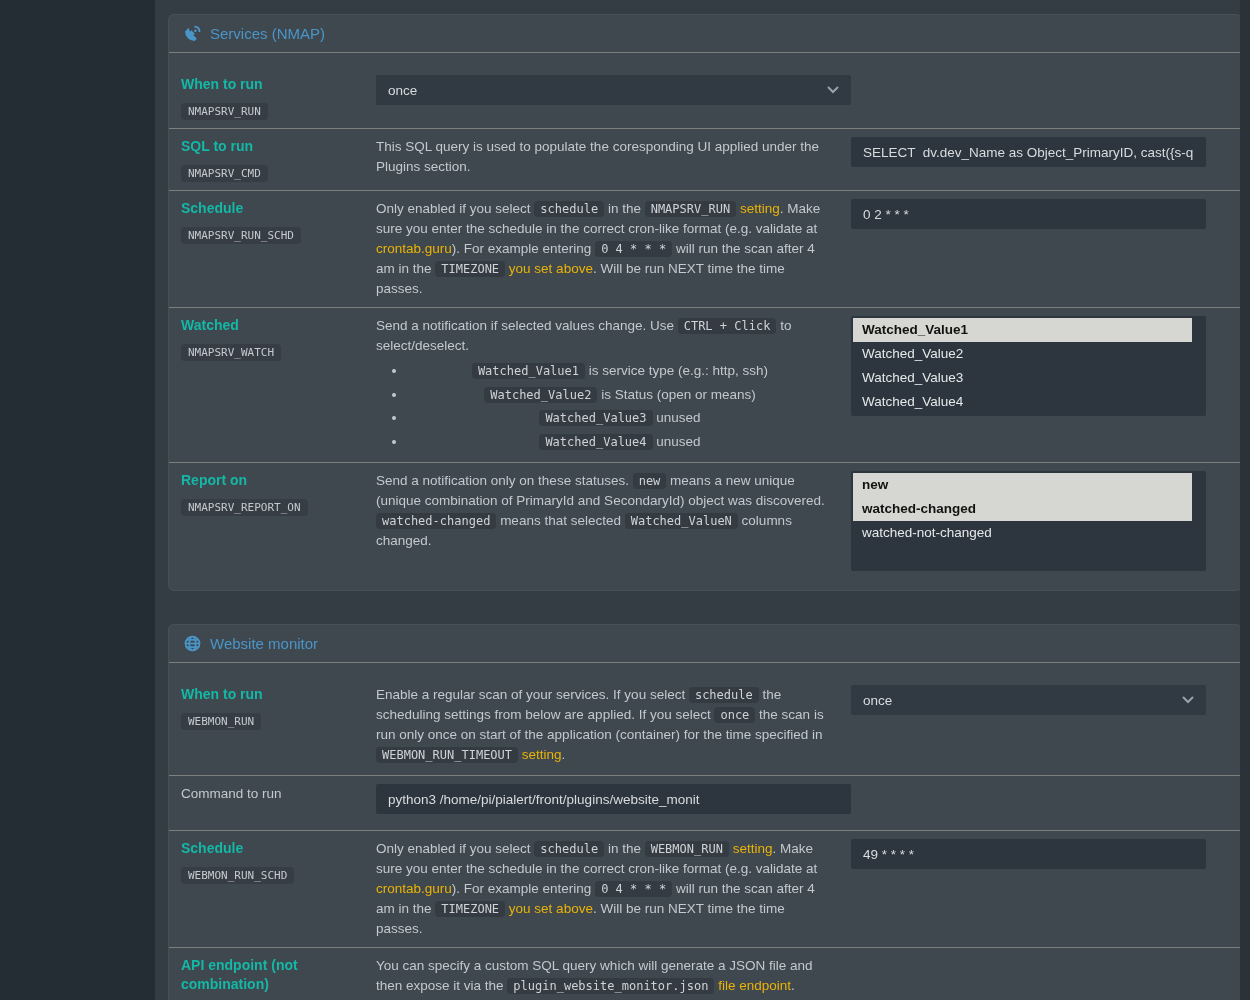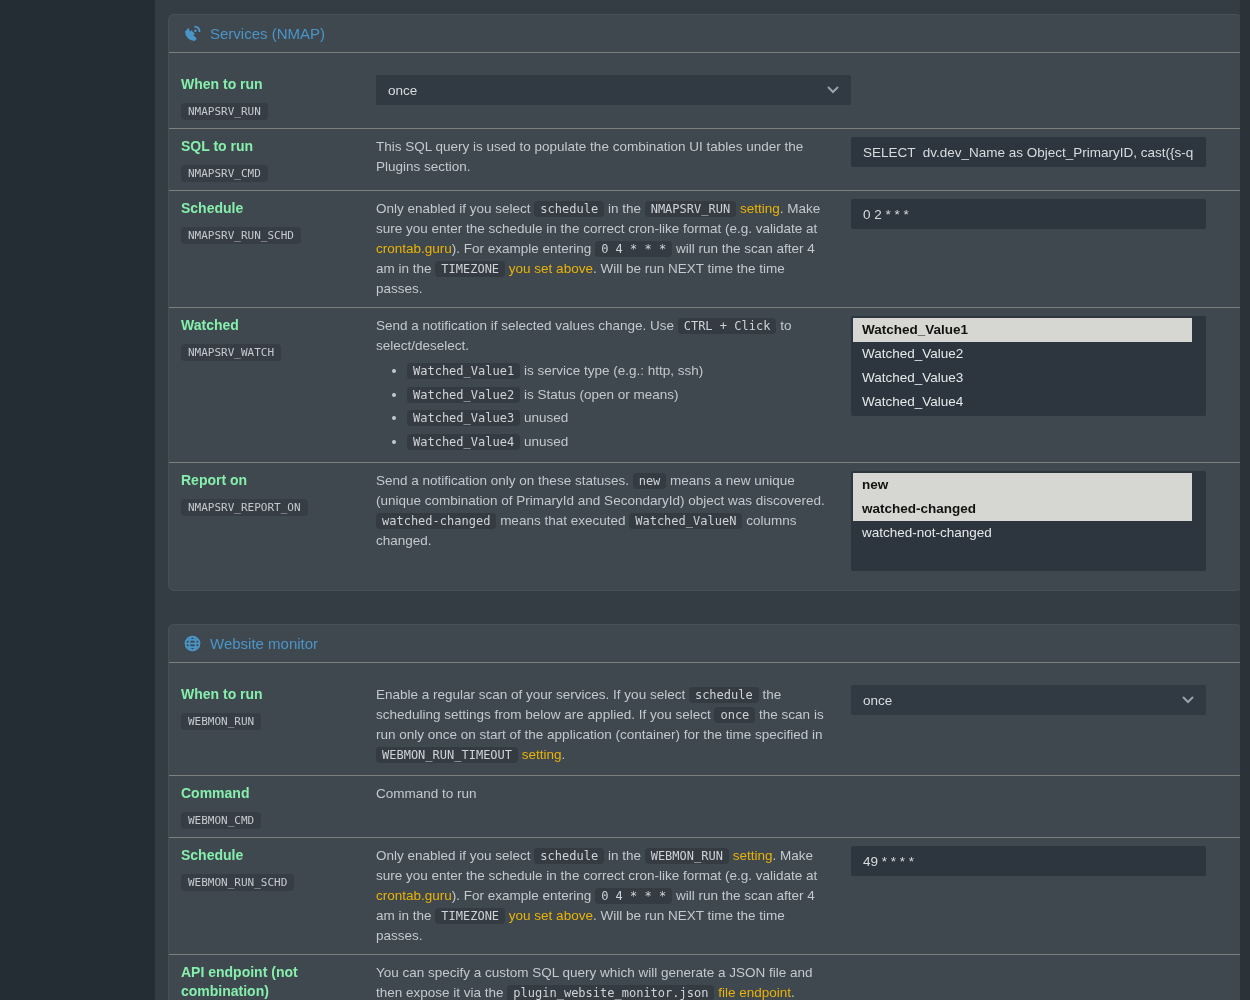--- a/index.html
+++ b/index.html
@@ -34,35 +34,35 @@
   }
   .row + .row { border-top:1px solid #7b807c; }
   .row.first { padding-top:22px; }
 
   .row-0-0{min-height:70px} .row-0-1{min-height:56px} .row-0-2{min-height:94px}
   .row-0-3{min-height:145px} .row-0-4{min-height:128px}
   .row-1-0{min-height:112px} .row-1-1{min-height:55px} .row-1-2{min-height:93px}
   .row-1-3{min-height:74px}
 
   .cell-label { padding-right:14px; }
-  .setting-name { font-weight:700; font-size:14px; color:#86efac; line-height:19px; }
+  .setting-name { font-weight:700; font-size:14px; color:#14b8a6; line-height:19px; }
   .key-chip {
     display:inline-block; margin-top:9px; background:#363d44; color:#c4cad0;
     font-family:"DejaVu Sans Mono",monospace; font-size:11px;
     padding:2px 7px; border-radius:4px;
   }
 
   .cell-desc { font-size:13.5px; color:#c3c9ce; line-height:20px; padding-right:18px; }
   .inline-code {
     background:#343b42; font-family:"DejaVu Sans Mono",monospace; font-size:12px;
     color:#ced3d7; padding:1px 6px; border-radius:4px; white-space:nowrap;
   }
   .inline-link { color:#eab308; text-decoration:none; cursor:pointer; }
   .bullet-list { margin:4px 0 0; padding-left:31px; list-style:disc; }
-  .bullet-list li { line-height:21.5px; margin:1px 0; }
+  .bullet-list li { line-height:21.5px; margin:1px 0;text-align:center; }
 
   .cell-control { position:relative; }
   .ctl-select {
     height:30px; background:#313a43; border-radius:2px; display:flex;
     align-items:center; justify-content:space-between; padding:0 12px;
     color:#d8dcdf; font-size:13.5px; cursor:pointer;
   }
   .ctl-input {
     width:100%; height:30px; background:#2d363e; border:none; border-radius:2px;
     color:#d8dcdf; font-size:13.5px; padding:0 12px; font-family:inherit; outline:none;
@@ -100,21 +100,21 @@
             <div class="ctl-select">
               <span>once</span>
               <svg width="12" height="8" viewBox="0 0 12 8">
                 <path d="M1.5 1.5 L6 6 L10.5 1.5" stroke="#9aa3ab" stroke-width="2" fill="none" stroke-linecap="round"></path>
               </svg>
             </div>
           </div>
         </div>
         <div class="row row-0-1">
           <div class="cell-label"><div class="setting-name">SQL to run</div><span class="key-chip">NMAPSRV_CMD</span></div>
-          <div class="cell-desc"><span>This SQL query is used to populate the combination UI tables under the Plugins section.</span></div>
+          <div class="cell-desc"><span>This SQL query is used to populate the coresponding UI applied under the Plugins section.</span></div>
           <div class="cell-control"><input class="ctl-input" type="text" value="SELECT  dv.dev_Name as Object_PrimaryID, cast({s-quo" style=""></div>
         </div>
         <div class="row row-0-2">
           <div class="cell-label"><div class="setting-name">Schedule</div><span class="key-chip">NMAPSRV_RUN_SCHD</span></div>
           <div class="cell-desc"><span>Only enabled if you select </span><code class="inline-code">schedule</code><span> in the </span><code class="inline-code">NMAPSRV_RUN</code><span> </span><a class="inline-link">setting</a><span>. Make sure you enter the schedule in the correct cron-like format (e.g. validate at </span><a class="inline-link">crontab.guru</a><span>). For example entering </span><code class="inline-code">0 4 * * *</code><span> will run the scan after 4 am in the </span><code class="inline-code">TIMEZONE</code><span> </span><a class="inline-link">you set above</a><span>. Will be run NEXT time the time passes.</span></div>
           <div class="cell-control"><input class="ctl-input" type="text" value="0 2 * * *" style=""></div>
         </div>
         <div class="row row-0-3">
           <div class="cell-label"><div class="setting-name">Watched</div><span class="key-chip">NMAPSRV_WATCH</span></div>
           <div class="cell-desc"><span>Send a notification if selected values change. Use </span><code class="inline-code">CTRL + Click</code><span> to select/deselect.</span><ul class="bullet-list">
@@ -127,21 +127,21 @@
             <div class="ctl-multiselect">
               <div class="ms-option sel">Watched_Value1</div>
               <div class="ms-option">Watched_Value2</div>
               <div class="ms-option">Watched_Value3</div>
               <div class="ms-option">Watched_Value4</div>
             </div>
           </div>
         </div>
         <div class="row row-0-4">
           <div class="cell-label"><div class="setting-name">Report on</div><span class="key-chip">NMAPSRV_REPORT_ON</span></div>
-          <div class="cell-desc"><span>Send a notification only on these statuses. </span><code class="inline-code">new</code><span> means a new unique (unique combination of PrimaryId and SecondaryId) object was discovered. </span><code class="inline-code">watched-changed</code><span> means that executed </span><code class="inline-code">Watched_ValueN</code><span> columns changed.</span></div>
+          <div class="cell-desc"><span>Send a notification only on these statuses. </span><code class="inline-code">new</code><span> means a new unique (unique combination of PrimaryId and SecondaryId) object was discovered. </span><code class="inline-code">watched-changed</code><span> means that selected </span><code class="inline-code">Watched_ValueN</code><span> columns changed.</span></div>
           <div class="cell-control">
             <div class="ctl-multiselect">
               <div class="ms-option sel">new</div>
               <div class="ms-option sel">watched-changed</div>
               <div class="ms-option">watched-not-changed</div>
             </div>
           </div>
         </div>
       </div>
   </section>
@@ -166,22 +166,22 @@
           <div class="cell-control">
             <div class="ctl-select">
               <span>once</span>
               <svg width="12" height="8" viewBox="0 0 12 8">
                 <path d="M1.5 1.5 L6 6 L10.5 1.5" stroke="#9aa3ab" stroke-width="2" fill="none" stroke-linecap="round"></path>
               </svg>
             </div>
           </div>
         </div>
         <div class="row row-1-1">
-          <div class="cell-label"><div class="setting-name">Command</div><span class="key-chip">WEBMON_CMD</span></div>
           <div class="cell-desc"><span>Command to run</span></div>
+          <div class="cell-control"><input class="ctl-input" type="text" value="python3 /home/pi/pialert/front/plugins/website_monit" style=""></div>
         </div>
         <div class="row row-1-2">
           <div class="cell-label"><div class="setting-name">Schedule</div><span class="key-chip">WEBMON_RUN_SCHD</span></div>
           <div class="cell-desc"><span>Only enabled if you select </span><code class="inline-code">schedule</code><span> in the </span><code class="inline-code">WEBMON_RUN</code><span> </span><a class="inline-link">setting</a><span>. Make sure you enter the schedule in the correct cron-like format (e.g. validate at </span><a class="inline-link">crontab.guru</a><span>). For example entering </span><code class="inline-code">0 4 * * *</code><span> will run the scan after 4 am in the </span><code class="inline-code">TIMEZONE</code><span> </span><a class="inline-link">you set above</a><span>. Will be run NEXT time the time passes.</span></div>
           <div class="cell-control"><input class="ctl-input" type="text" value="49 * * * *" style=""></div>
         </div>
         <div class="row row-1-3">
           <div class="cell-label">
             <div class="setting-name">API endpoint (not combination)</div>
           </div>

